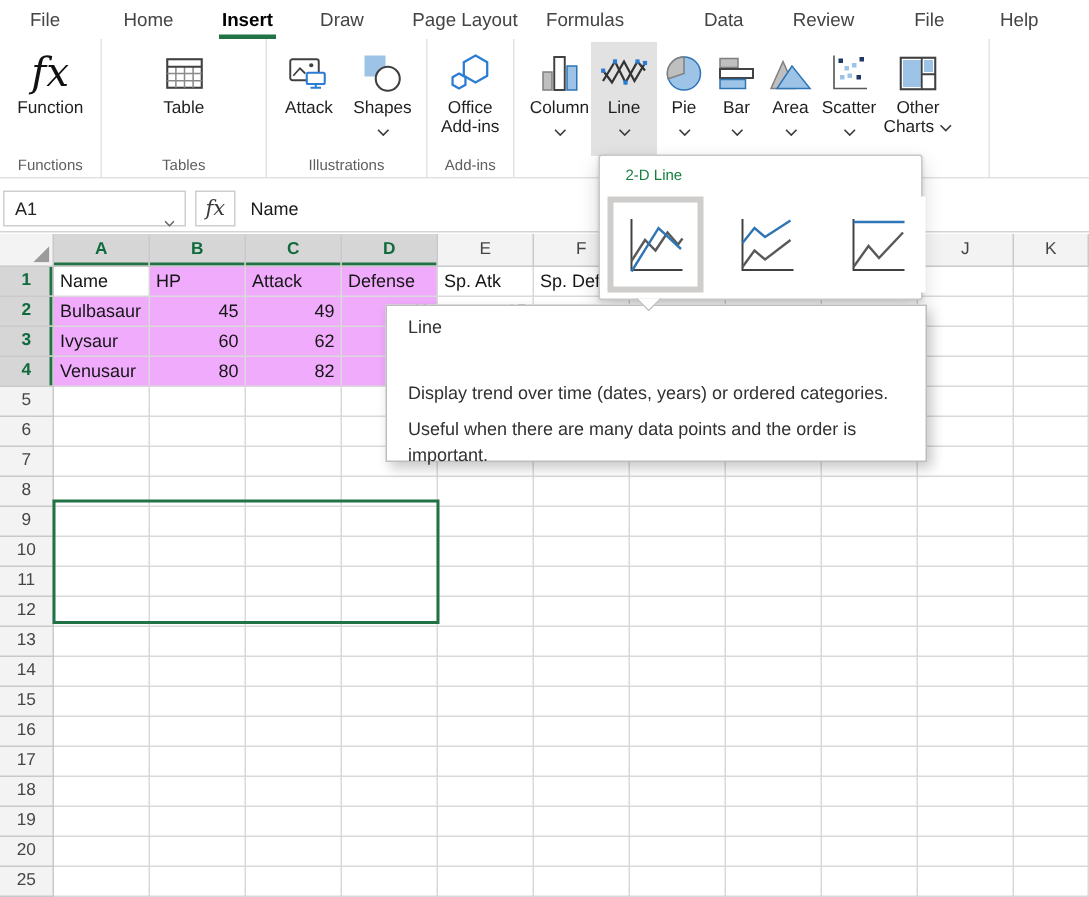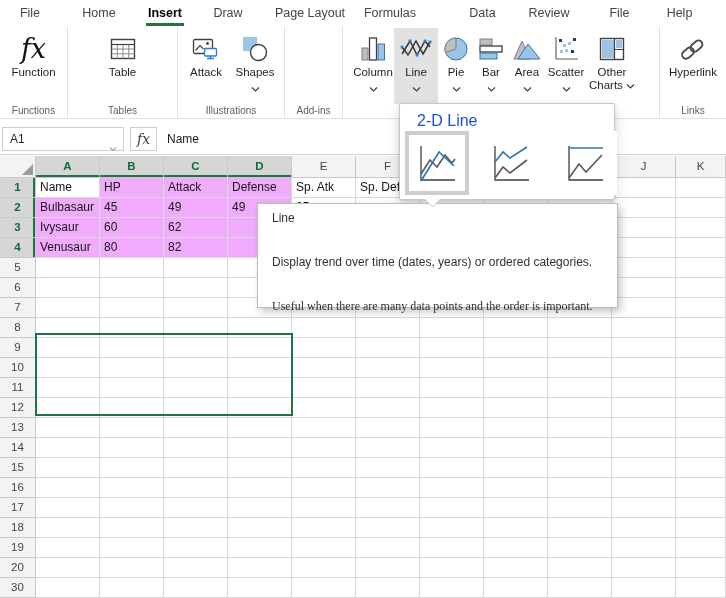--- a/index.html
+++ b/index.html
@@ -44,40 +44,40 @@
   .rh{line-height:19px;}
   .ch.sel,.rh.sel{background:#d6d6d6;color:#0f6b3c;font-weight:700;}
   .ch.sel{box-shadow:inset 0 -2px 0 #217346;}
   .rh.sel{box-shadow:inset -2px 0 0 #217346;}
   .corner{position:relative;}
   .corner .tri{position:absolute;right:2px;bottom:2px;width:11px;height:11px;background:#9b9b9b;
         clip-path:polygon(100% 0,100% 100%,0 100%);}
   .cell{background:#fff;border-right:1px solid #d9d9d9;border-bottom:1px solid #d9d9d9;
         font-size:12px;line-height:19px;padding:0 4px;white-space:nowrap;color:#161616;}
   .cell.fill{background:#f0abfc;}
-  .cell.num{}
+  .cell.num{text-align:right;}
   #sel-outline{position:absolute;left:35px;top:333px;width:258px;height:83px;border:2px solid #217346;
         box-sizing:border-box;pointer-events:none;z-index:5;}
   
   .popup{position:absolute;left:399px;top:103px;width:216px;height:97px;background:#fff;z-index:50;
          border:1px solid #c8c8c8;border-radius:2px;box-sizing:border-box;
          box-shadow:0 6px 14px rgba(0,0,0,.16),0 1px 3px rgba(0,0,0,.12);}
-  .popup-title{position:absolute;left:17px;top:8px;font-size:16px;color:#1d4ed8;}
+  .popup-title{position:absolute;left:17px;top:8px;font-size:10px;color:#15803d;}
   .thumbs{position:absolute;left:5px;top:27px;display:flex;gap:10px;}
   .thumb{width:64px;height:64px;display:flex;align-items:center;justify-content:center;
          border:4px solid transparent;box-sizing:border-box;background:#fff;}
   .thumb.selected{border-color:#cfcdcb;}
   .popup-caret{position:absolute;left:424px;top:198px;z-index:70;}
   
   .tooltip{position:absolute;left:257px;top:203px;width:361px;height:105px;background:#fff;z-index:60;
          border:1px solid #bdbdbd;box-sizing:border-box;box-shadow:3px 4px 8px rgba(0,0,0,.22);
          padding:7px 0 0 14px;font-size:12px;color:#323130;}
   .tt-title{line-height:15px;}
   .tt-p1{margin-top:29px;line-height:15px;white-space:nowrap;}
-  .tt-p2{margin-top:28px;line-height:17px;width:330px;font-family:Liberation Serif, serif;}
+  .tt-p2{margin-top:8px;line-height:17px;width:330px;}
 </style>
 </head>
 <body>
 
 <div class="tabbar">
   <div class="tab" style="left:14px;width:32px">File</div>
   <div class="tab" style="left:80px;width:38px">Home</div>
   <div class="tab active" style="left:145px;width:40px">Insert</div>
   <div class="tab" style="left:210px;width:36px">Draw</div>
   <div class="tab" style="left:270px;width:80px">Page Layout</div>
@@ -142,20 +142,31 @@
         <span class="rb-label">Shapes</span>
         <span class="rb-chev"><svg width="9" height="5" viewBox="0 0 9 5">
               <path d="M1 0.5 L4.5 4 L8 0.5" fill="none" stroke="#3b3b3b" stroke-width="1.1"></path>
             </svg></span>
       </div>
     </div>
     <div class="grp-label">Illustrations</div>
   </div>
 
   <div class="grp" style="left:285px;width:58px">
+    <div class="btn-row">
+      <div class="rb-btn" style="width:54px">
+        <span class="rb-ico">
+          <svg width="32" height="30" viewBox="0 0 32 30">
+              <path d="M19 3 L26.8 7.5 V16.5 L19 21 L11.2 16.5 V7.5 Z" fill="#fff" stroke="#2b7cd3" stroke-width="1.5"></path>
+              <path d="M8 15 L12.3 17.5 V22.5 L8 25 L3.7 22.5 V17.5 Z" fill="#fff" stroke="#2b7cd3" stroke-width="1.5"></path>
+            </svg>
+        </span>
+        <span class="rb-label wrap">Office Add-ins</span>
+      </div>
+    </div>
     <div class="grp-label">Add-ins</div>
   </div>
 
   <div class="grp" style="left:343px;width:317px">
     <div class="btn-row" style="justify-content:flex-start;padding-left:10px;gap:1px">
       <div class="rb-btn" style="width:40px">
         <span class="rb-ico">
           <svg width="30" height="30" viewBox="0 0 30 30">
               <rect x="4" y="14" width="6" height="12" fill="#bfbfbf" stroke="#7f7f7f" stroke-width="1"></rect>
               <rect x="11.5" y="4" width="7" height="22" fill="#fff" stroke="#404040" stroke-width="1.3"></rect>
@@ -255,36 +266,20 @@
             </svg>
         </span>
         <span class="rb-label">Other</span>
         <span class="rb-label" style="margin-top:0"><span>Charts</span> <svg width="9" height="5" viewBox="0 0 9 5">
               <path d="M1 0.5 L4.5 4 L8 0.5" fill="none" stroke="#3b3b3b" stroke-width="1.1"></path>
             </svg></span>
       </div>
     </div>
   </div>
 
-  <div class="grp last" style="left:660px;width:66px">
-    <div class="btn-row">
-      <div class="rb-btn" style="width:62px">
-        <span class="rb-ico">
-          <svg width="34" height="30" viewBox="0 0 34 30">
-              <g fill="none" stroke="#4a4a4a" stroke-width="1.9" transform="rotate(-40 17 15)">
-                <rect x="4" y="11" width="13" height="8" rx="4"></rect>
-                <rect x="15" y="11" width="13" height="8" rx="4"></rect>
-              </g>
-            </svg>
-        </span>
-        <span class="rb-label">Hyperlink</span>
-      </div>
-    </div>
-    <div class="grp-label">Links</div>
-  </div>
 </div>
 
 <div class="fbar">
   <div class="namebox">
     <span>A1</span>
     <span class="nb-chev"><svg width="8" height="5" viewBox="0 0 8 5">
           <path d="M1 0.5 L4 3.5 L7 0.5" fill="none" stroke="#666" stroke-width="1"></path>
         </svg></span>
   </div>
   <div class="fxbox">fx</div>
@@ -539,21 +534,21 @@
     <div class="gc cell"></div>
     <div class="gc cell"></div>
     <div class="gc cell"></div>
     <div class="gc cell"></div>
     <div class="gc cell"></div>
     <div class="gc cell"></div>
     <div class="gc cell"></div>
     <div class="gc cell"></div>
     <div class="gc cell"></div>
     <div class="gc cell"></div>
-    <div class="gc rh">30</div>
+    <div class="gc rh">25</div>
     <div class="gc cell"></div>
     <div class="gc cell"></div>
     <div class="gc cell"></div>
     <div class="gc cell"></div>
     <div class="gc cell"></div>
     <div class="gc cell"></div>
     <div class="gc cell"></div>
     <div class="gc cell"></div>
     <div class="gc cell"></div>
     <div class="gc cell"></div>

